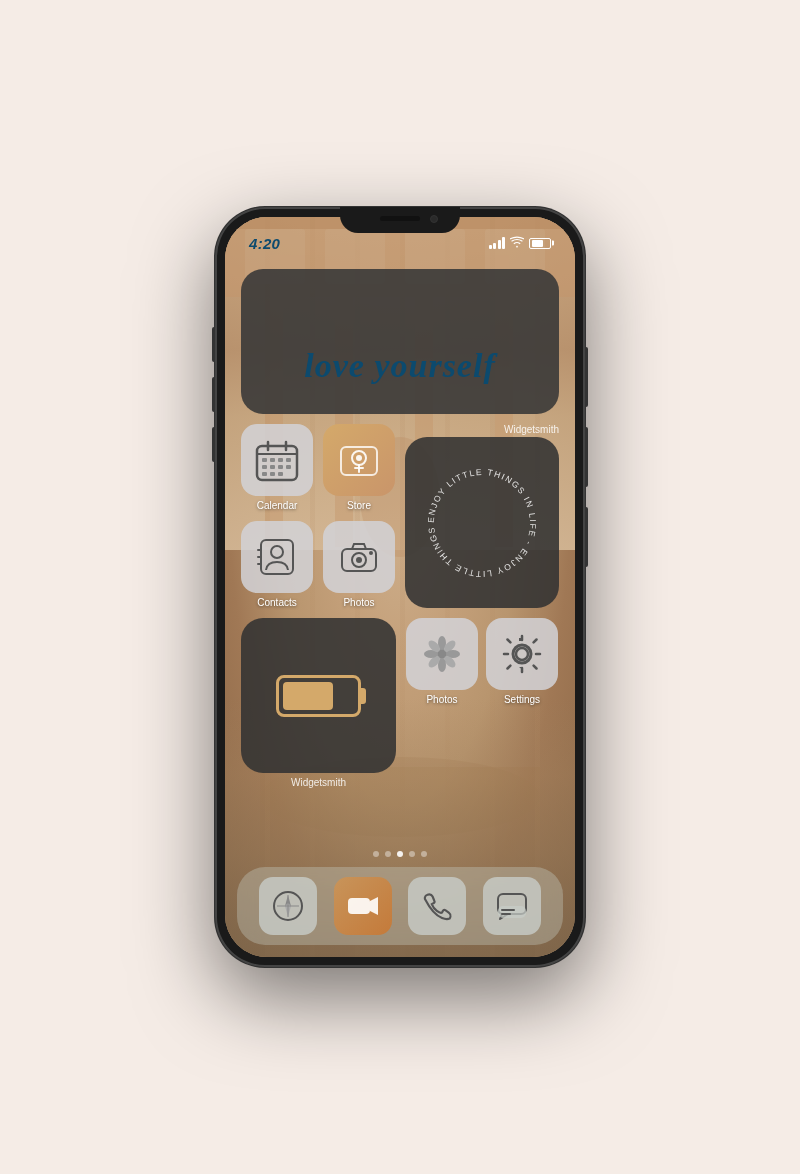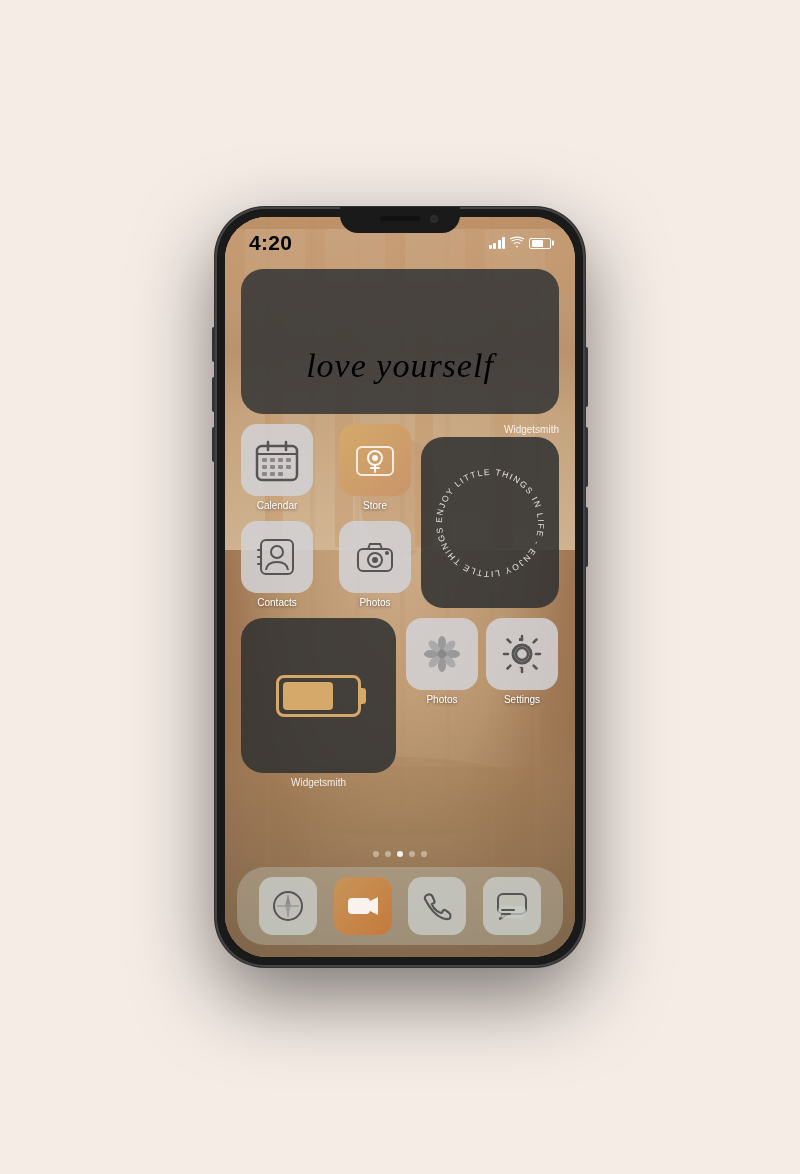--- a/index.html
+++ b/index.html
@@ -124,24 +124,25 @@
       display: flex;
       justify-content: space-between;
       align-items: center;
       padding: 12px 24px 4px;
       height: 44px;
       position: relative;
       z-index: 10;
     }
 
     .status-time {
-      font-size: 21px;
+      font-size: 15px;
       font-weight: 600;
-      color: #000000;
+      color: #0c4a6e;
       letter-spacing: 0.3px;
+      font-style: italic;
     }
 
     .status-icons {
       display: flex;
       align-items: center;
       gap: 5px;
     }
 
     .signal-bars {
       display: flex;
@@ -238,24 +239,24 @@
       background: rgba(55, 55, 55, 0.88);
       border-radius: 22px;
       height: 145px;
       display: flex;
       align-items: center;
       justify-content: center;
       position: relative;
     }
 
     .widget-text-love {
-      color: #000000;
+      color: #0c4a6e;
       font-size: 34px;
       font-style: italic;
-      font-weight: 400;
+      font-weight: 700;
       font-family: 'Georgia', serif;
       letter-spacing: 1px;
       margin-top: 48px;
     }
 
     
     .app-icon {
       display: flex;
       flex-direction: column;
       align-items: center;
@@ -467,21 +468,21 @@
     }
 
     .left-apps {
       display: flex;
       flex-direction: column;
       gap: 10px;
     }
 
     .two-apps-row {
       display: flex;
-      gap: 26px;
+      gap: 10px;
     }
   </style>
 </head>
 <body>
 
 <div class="phone-outer">
   <div class="notch">
     <div class="notch-speaker"></div>
     <div class="notch-camera"></div>
   </div>

